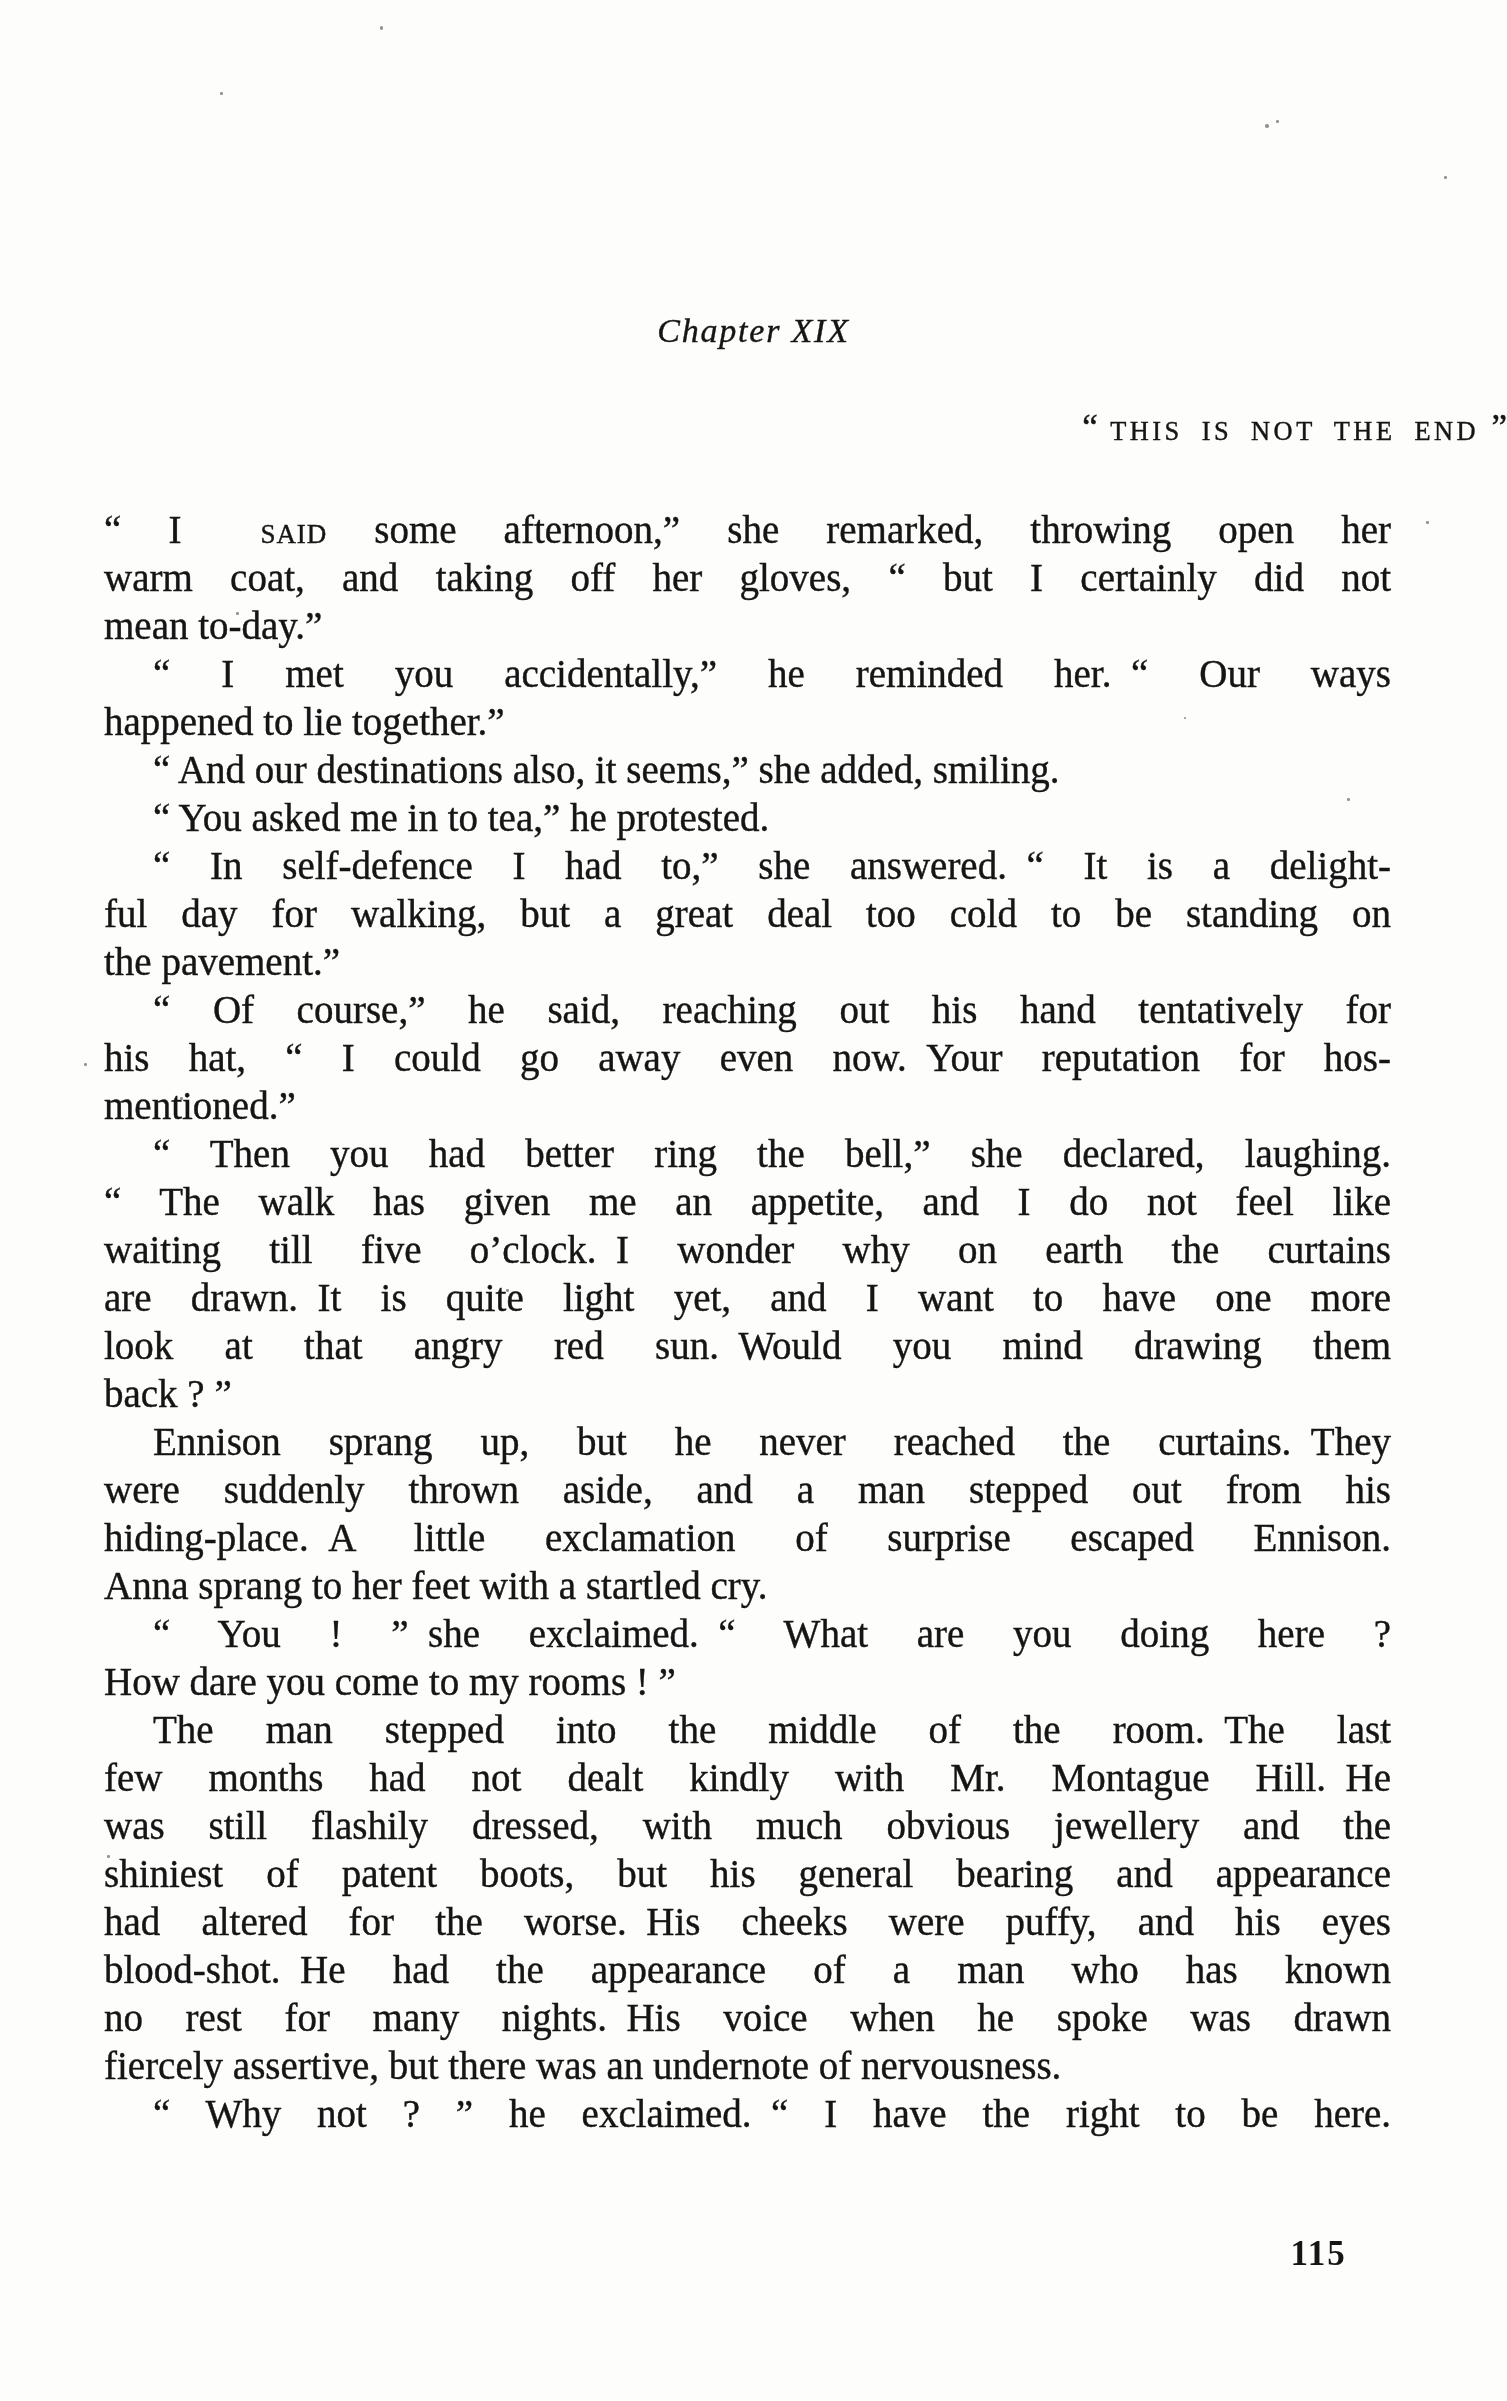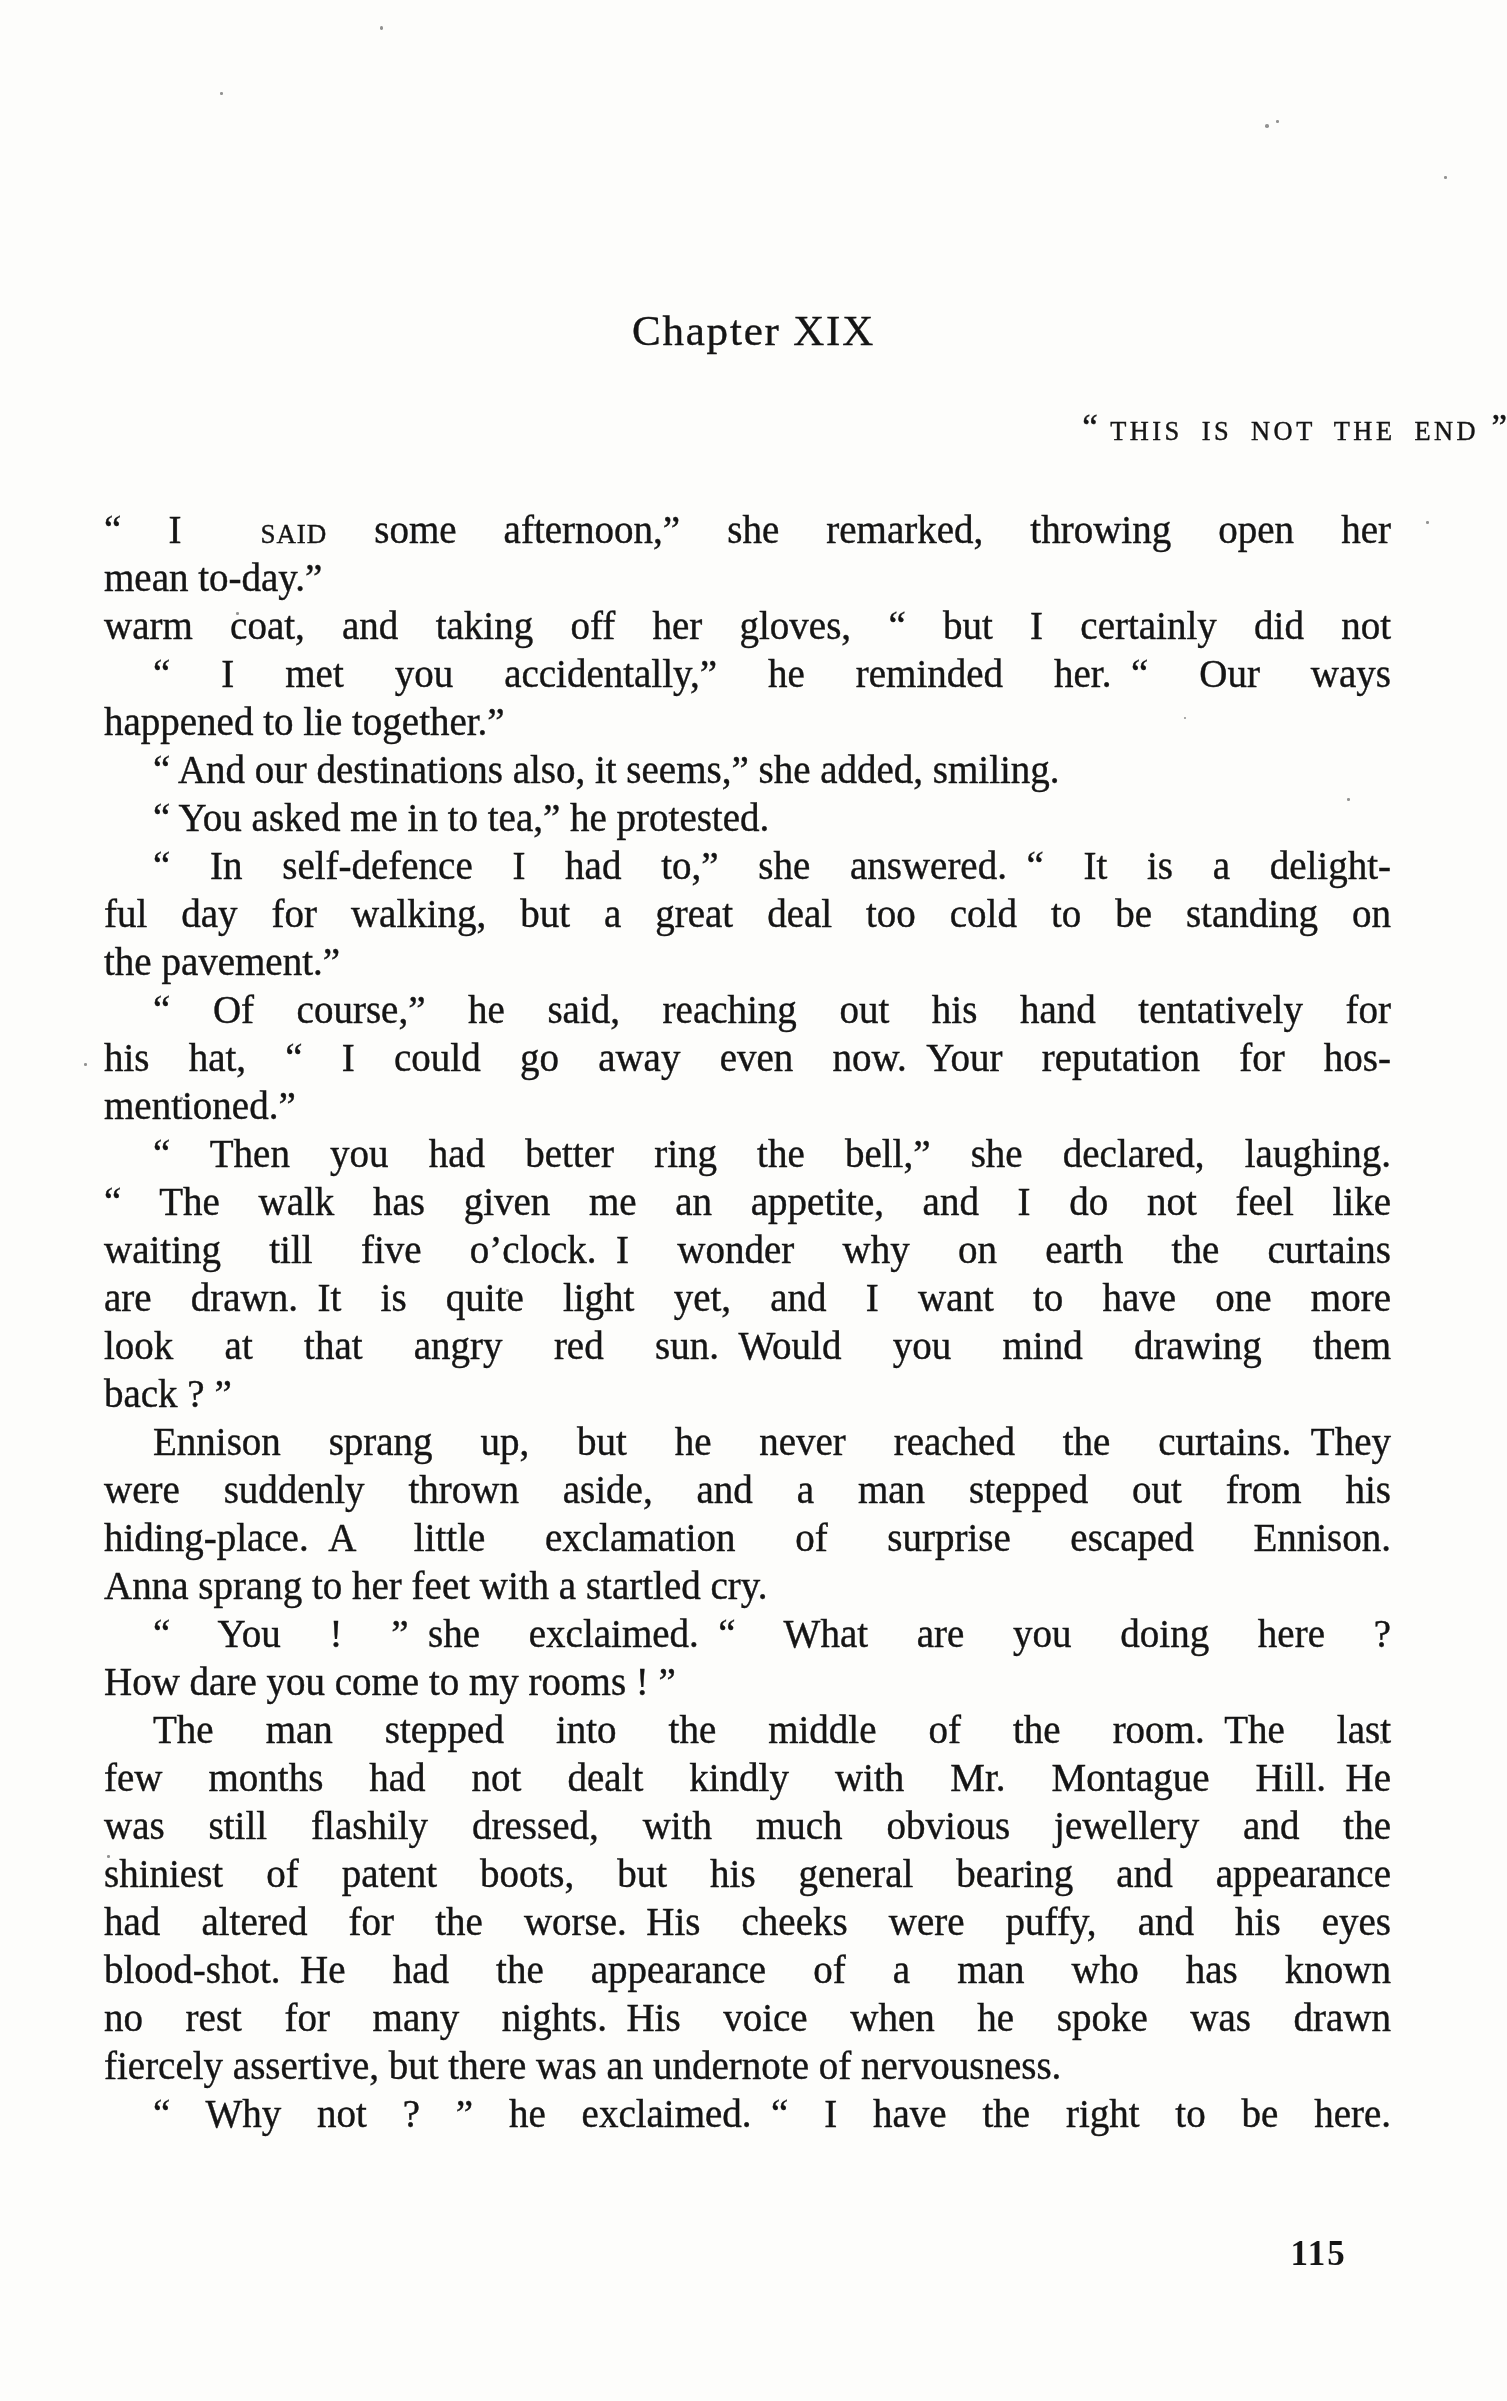--- a/index.html
+++ b/index.html
@@ -11,21 +11,22 @@
     overflow: hidden;
     font-family: "Liberation Serif", serif;
     color: #151515;
     -webkit-text-stroke: 0.4px #151515;
   }
   .title {
     position: absolute;
     top: 300px; left: 0; width: 1507px; height: 62px;
     line-height: 62px;
     text-align: center;
-    font-size: 43px;
+    font-style: italic;
+    font-size: 34px;
     letter-spacing: 1.8px;
   }
   .subtitle {
     position: absolute;
     top: 403px; left: 0; width: 1507px; height: 49px;
     line-height: 49px;
     text-align: right;
     font-size: 26.4px;
     letter-spacing: 3.5px;
     word-spacing: 8.8px;
@@ -75,22 +76,22 @@
 <div class="page">
 
   <div class="title">Chapter XIX</div>
 
   <div class="subtitle"><span class="q q-open">“</span><span>THIS IS NOT THE END</span><span class="q q-close">”</span></div>
 
   <div class="body">
 
     <div class="para">
       <div class="line"><span>“ I </span><span class="sc">said</span><span> some afternoon,” she remarked, throwing open her</span></div>
+      <div class="line">warm coat, and taking off her gloves, “ but I certainly did not</div>
       <div class="line last">mean to-day.”</div>
-      <div class="line">warm coat, and taking off her gloves, “ but I certainly did not</div>
     </div>
 
     <div class="para">
       <div class="line ind">“ I met you accidentally,” he reminded her. “ Our ways</div>
       <div class="line last">happened to lie together.”</div>
     </div>
 
     <div class="para">
       <div class="line ind last">“ And our destinations also, it seems,” she added, smiling.</div>
     </div>

